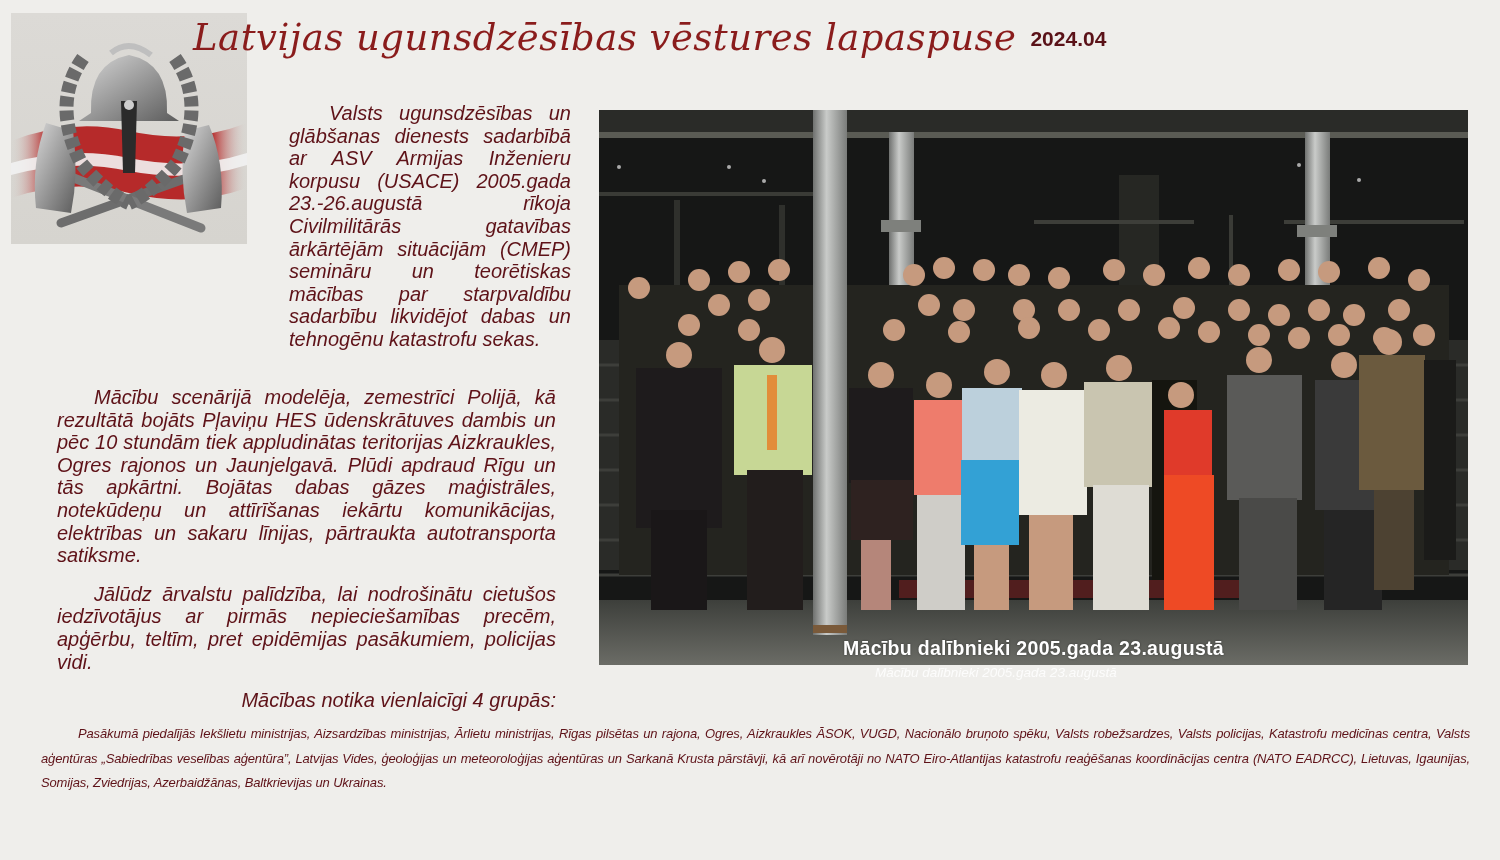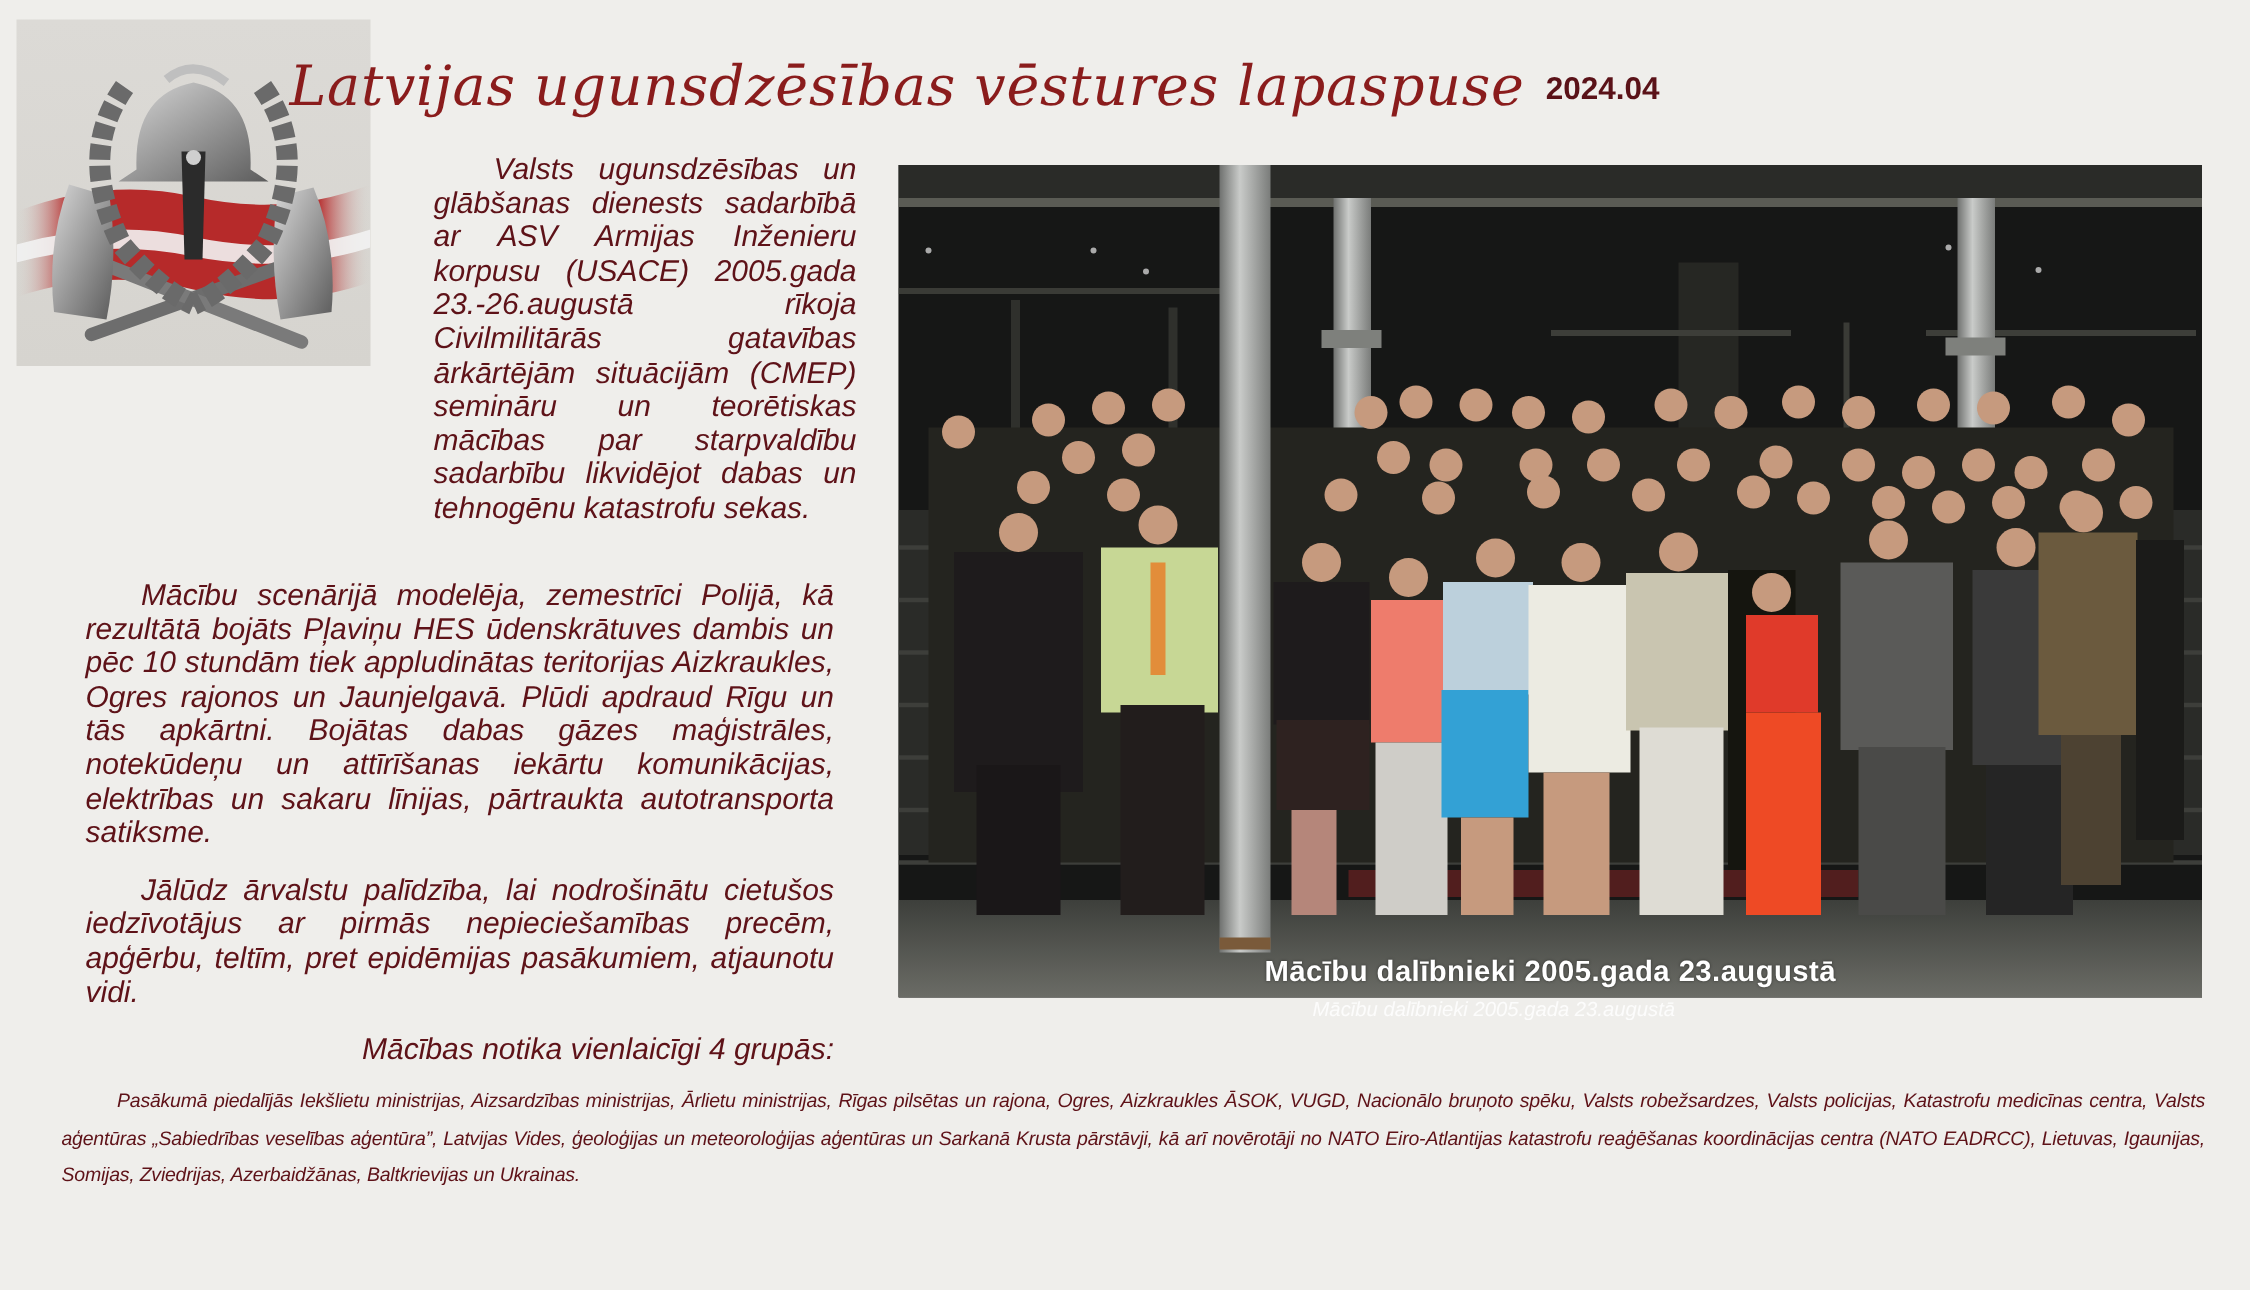--- a/index.html
+++ b/index.html
@@ -9,21 +9,21 @@
     position: relative; overflow: hidden;
     font-family: "Liberation Sans", sans-serif;
     color: #5e1218;
   }
   .logo {
     position: absolute; left: 11px; top: 13px; width: 236px; height: 231px;
     background: linear-gradient(180deg, #dcdad6 0%, #d6d4cf 100%);
     overflow: hidden;
   }
   .title {
-    position: absolute; left: 193px; top: 36px;
+    position: absolute; left: 193px; top: 16px;
     white-space: nowrap;
   }
   .title-script {
     font-family: "DejaVu Serif", serif;
     font-style: italic;
     font-size: 37px;
     color: #8a1c1c;
     letter-spacing: 0.5px;
   }
   .title-date {
@@ -123,21 +123,21 @@
 <div class="title">
   <span class="title-script">Latvijas ugunsdzēsības vēstures lapaspuse</span><span class="title-date">2024.04</span>
 </div>
 
 <div class="intro text">
   <p>Valsts ugunsdzēsības un glābšanas dienests sadarbībā ar ASV Armijas Inženieru korpusu (USACE) 2005.gada 23.-26.augustā rīkoja Civilmilitārās gatavības ārkārtējām situācijām (CMEP) semināru un teorētiskas mācības par starpvaldību sadarbību likvidējot dabas un tehnogēnu katastrofu sekas.</p>
 </div>
 
 <div class="col text">
   <p class="ind">Mācību scenārijā modelēja, zemestrīci Polijā, kā rezultātā bojāts Pļaviņu HES ūdenskrātuves dambis un pēc 10 stundām tiek appludinātas teritorijas Aizkraukles, Ogres rajonos un Jaunjelgavā. Plūdi apdraud Rīgu un tās apkārtni. Bojātas dabas gāzes maģistrāles, notekūdeņu un attīrīšanas iekārtu komunikācijas, elektrības un sakaru līnijas, pārtraukta autotransporta satiksme.</p>
-  <p class="ind">Jālūdz ārvalstu palīdzība, lai nodrošinātu cietušos iedzīvotājus ar pirmās nepieciešamības precēm, apģērbu, teltīm, pret epidēmijas pasākumiem, atjaunotu vidi.</p>
+  <p class="ind">Jālūdz ārvalstu palīdzība, lai nodrošinātu cietušos iedzīvotājus ar pirmās nepieciešamības precēm, apģērbu, teltīm, pret epidēmijas pasākumiem, policijas vidi.</p>
   <p class="ind left">Mācības notika vienlaicīgi 4 grupās:</p>
 </div>
 
 <div class="photo">
   <svg width="869" height="555" viewBox="0 0 869 555" xmlns="http://www.w3.org/2000/svg">
     <defs>
       <linearGradient id="pillar" x1="0" y1="0" x2="1" y2="0">
         <stop offset="0" stop-color="#6f716f"></stop>
         <stop offset="0.4" stop-color="#c9cbc9"></stop>
         <stop offset="1" stop-color="#7a7c7a"></stop>

